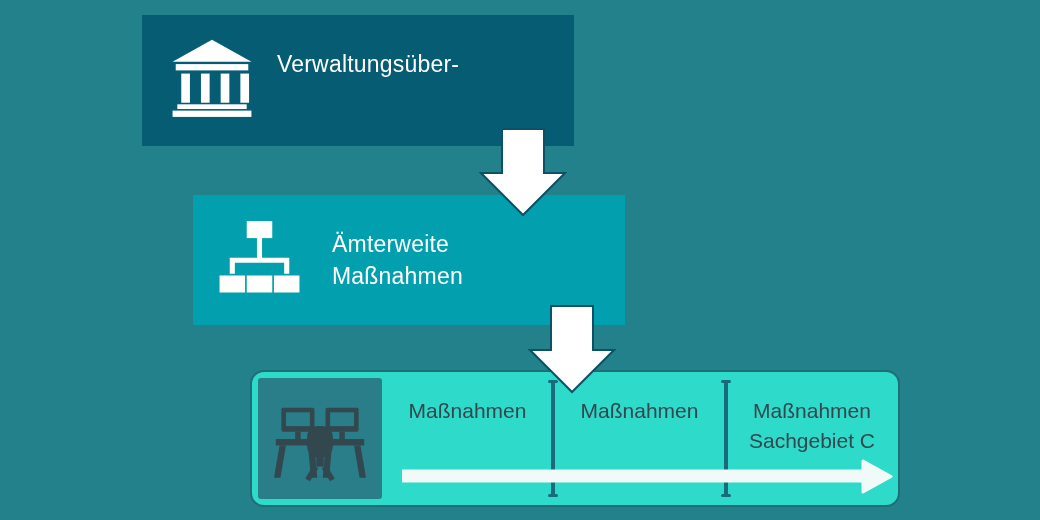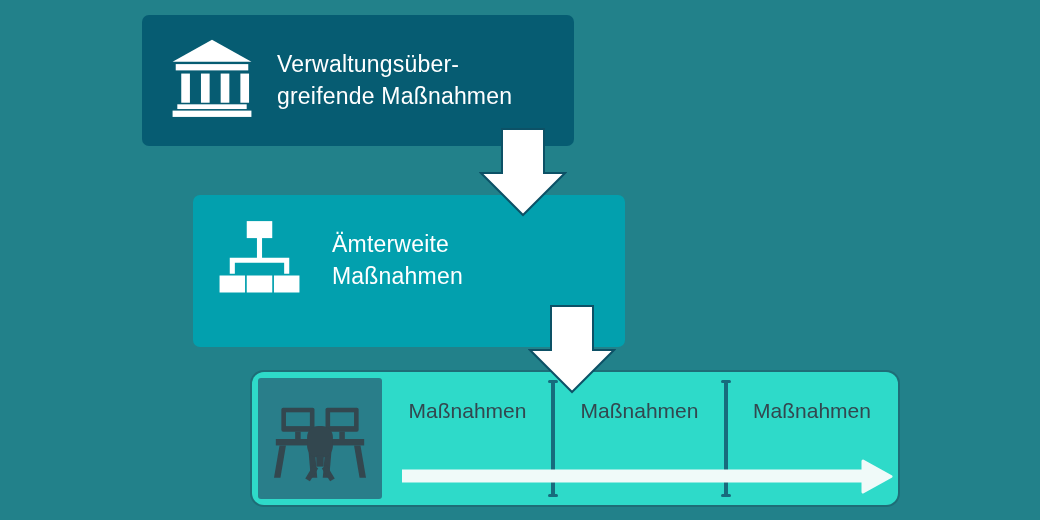--- a/index.html
+++ b/index.html
@@ -2,23 +2,23 @@
 <html style="--background: #22818A; --level1-fill: #065C72; --level2-fill: #02A0AE; --level3-fill: #2EDAC9; --icon-tile-fill: #297E8A; --level3-text: #33474F; --divider: #176B7D; --down-arrow-fill: #FFFFFF; --down-arrow-outline: #0C5166; --timeline-arrow-fill: #F0FAF9;"><head>
 <meta charset="utf-8">
 <style>
   html,body{margin:0;padding:0;background:#22818A;}
   .canvas{
     position:relative;width:1040px;height:520px;overflow:hidden;
     background:var(--background,#22818A);
     font-family:"Liberation Sans",sans-serif;
     -webkit-font-smoothing:antialiased;
   }
-  .box{position:absolute;border-radius:7px;}
+  .box{position:absolute;border-radius:0;}
   .box-level1{left:142px;top:15px;width:432px;height:131px;background:var(--level1-fill,#065C72);}
-  .box-level2{left:193px;top:195px;width:432px;height:152px;background:var(--level2-fill,#02A0AE);}
+  .box-level2{left:193px;top:195px;width:432px;height:130px;background:var(--level2-fill,#02A0AE);}
   .box-level3{left:252px;top:372px;width:646px;height:133px;border-radius:12px;
     background:var(--level3-fill,#2EDAC9);
     box-shadow:0 0 0 2px rgba(24,72,84,0.35);}
   .box-label{position:absolute;color:#fff;font-size:23px;line-height:32px;letter-spacing:.2px;}
   .box-label span{display:block;}
   .label-level1{left:135px;top:33px;}
   .label-level2{left:139px;top:33px;}
   .icon-abs{position:absolute;}
   .bank-pos{left:29px;top:22px;width:82px;height:81px;}
   .org-pos{left:24px;top:26px;width:85px;height:75px;}
@@ -59,21 +59,20 @@
         <rect x="13" y="45" width="11" height="37"></rect>
         <rect x="38" y="45" width="11" height="37"></rect>
         <rect x="63" y="45" width="11" height="37"></rect>
         <rect x="88" y="45" width="11" height="37"></rect>
         <rect x="8" y="84" width="88" height="6"></rect>
         <rect x="2" y="92" width="100" height="8"></rect>
       </g>
     </svg>
     <div class="box-label label-level1">
       <span>Verwaltungsüber-</span>
-      <span>greifende Maßnahmen</span>
     </div>
   </div>
 
   <div class="box box-level2">
     <svg class="icon-abs org-pos" viewBox="0 0 100 88">
       <g style="fill:var(--down-arrow-fill,#FFFFFF)">
         <rect x="35" y="0" width="30" height="20"></rect>
         <rect x="3" y="64" width="30" height="20"></rect>
         <rect x="35" y="64" width="30" height="20"></rect>
         <rect x="67" y="64" width="30" height="20"></rect>
@@ -117,20 +116,21 @@
     </div>
 
     <div class="cell cell-a">
       <span>Maßnahmen</span>
     </div>
     <div class="cell cell-b">
       <span>Maßnahmen</span>
     </div>
     <div class="cell cell-c">
       <span>Maßnahmen</span>
+      <span>Sachgebiet C</span>
     </div>
 
     <div class="divider divider-1"></div>
     <div class="divider divider-2"></div>
 
     <svg class="timeline-pos" viewBox="0 0 492 42">
       <path d="M0 15 H461 V5 L489 20.5 L461 36 V25 H0 Z" style="fill:var(--timeline-arrow-fill,#F0FAF9);stroke:var(--timeline-arrow-fill,#F0FAF9)" stroke-width="3" stroke-linejoin="round"></path>
     </svg>
   </div>
 

